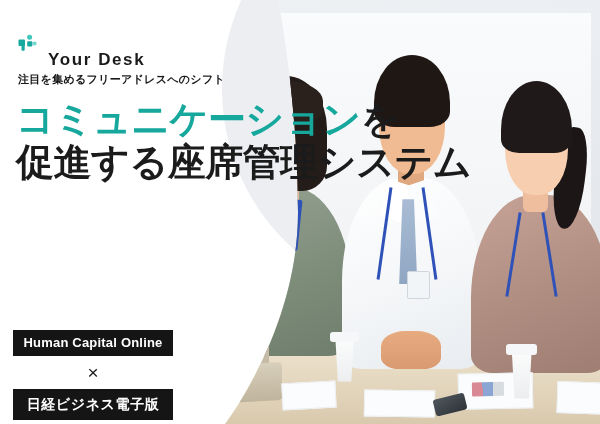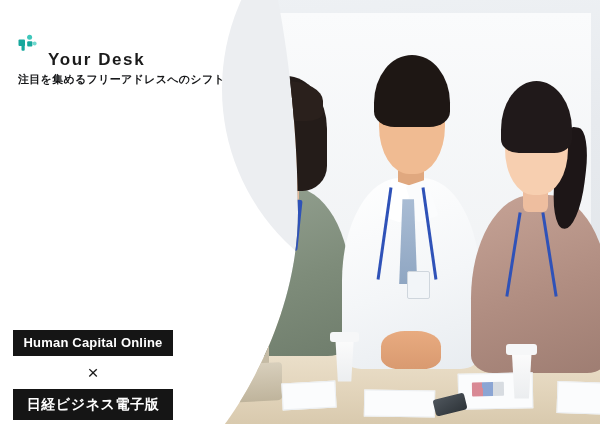--- a/index.html
+++ b/index.html
@@ -329,20 +329,26 @@
         <circle cx="12.6" cy="4.2" r="2.5" fill="#3fc7bb"></circle>
         <rect x="10.2" y="8.2" width="5.2" height="5.2" rx="1" fill="#17a89d"></rect>
         <circle cx="17.6" cy="10.4" r="2" fill="#6fd9cf"></circle>
       </svg>
     </span>
     <span class="logo-text">Your Desk</span>
   </div>
 
   <div class="kicker">注目を集めるフリーアドレスへのシフト</div>
 
+  <div class="headline">
+    <span class="hl-line hl-line1">
+      <span class="hl-teal">コミュニケーション</span><span class="hl-dark">を</span>
+    </span>
+    <span class="hl-line hl-line2 hl-dark">促進する座席管理システム</span>
+  </div>
 
   <div class="badges">
     <div class="badge">Human Capital Online</div>
     <div class="cross">×</div>
     <div class="badge badge-jp">日経ビジネス電子版</div>
   </div>
 
 </div>
 
 </body></html>

